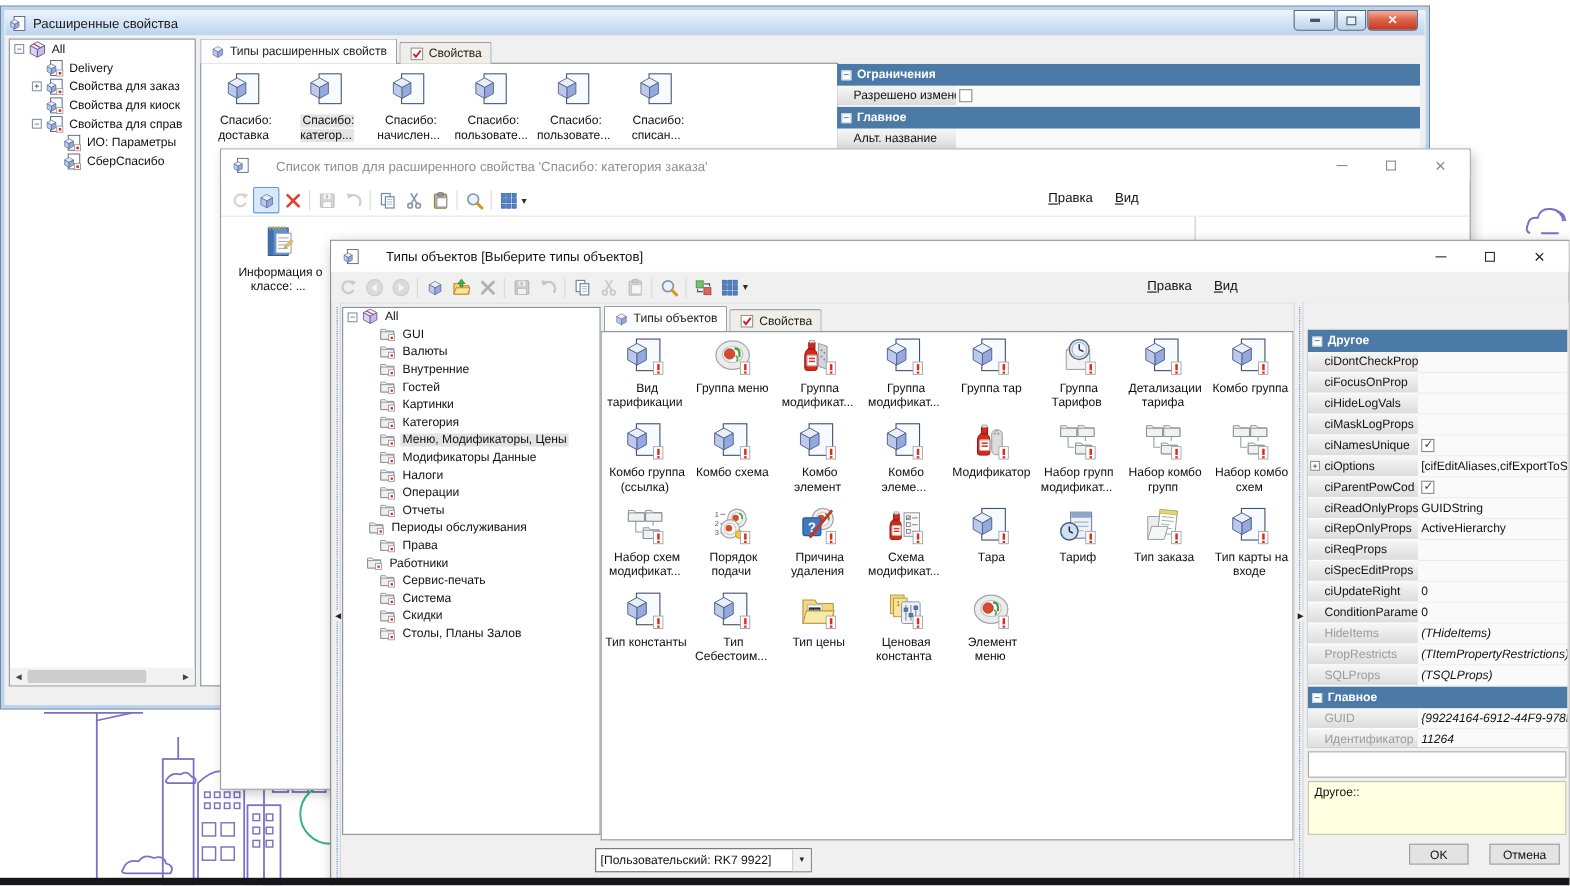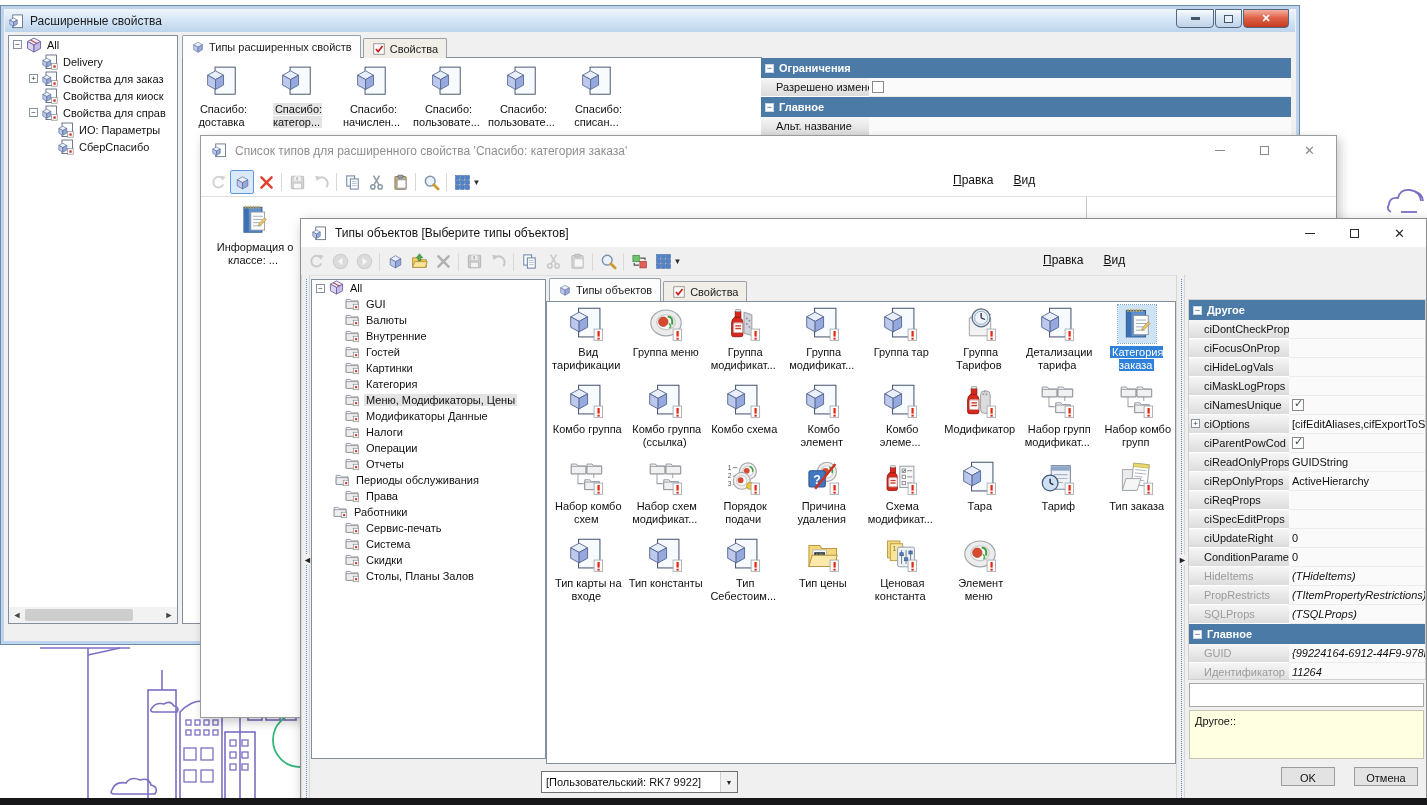--- a/index.html
+++ b/index.html
@@ -86,21 +86,21 @@
 .menus{position:absolute;display:flex;gap:20px;font-size:12px;color:#101010}
 .menu{display:inline-block}
 .menu::first-letter{text-decoration:underline}
 
 
 #midwin{left:200px;top:135px;width:1137px;height:583px;background:#fff;border:1px solid #9b9b9b;
   box-shadow:3px 4px 10px rgba(0,0,0,.22);z-index:2}
 #frontwin{left:300px;top:218px;width:1127px;height:587px;background:#f0f0f0;border:1px solid #8e8e8e;
   box-shadow:3px 4px 12px rgba(0,0,0,.28);z-index:3}
 .flat-title{position:absolute;left:0;top:0;right:0;height:29px;background:#fff;display:flex;align-items:center;
-  padding-left:11px;gap:8px;font-size:12px}
+  padding-left:11px;gap:24px;font-size:12px}
 #midwin .flat-title{color:#8f8f8f}
 #frontwin .flat-title{color:#121212;height:28px}
 .fbtns{position:absolute;top:0;right:4px;height:29px;display:flex}
 .fb{width:45px;height:100%;display:flex;align-items:center;justify-content:center;font-size:13px}
 #midwin .fb{color:#8a8a8a}
 #frontwin .fb{color:#2a2a2a}
 .fb .sq{width:9px;height:9px;border:1px solid currentColor}
 .fb .mi{width:10px;height:1.5px;background:currentColor}
 
 #mid-toolbar{left:5px;top:32px;height:28px}
@@ -971,28 +971,20 @@
             </svg></span><br><span class="lbl">Группа Тарифов</span></div>
         <div class="cell"><span class="icw"><svg width="36" height="36" viewBox="0 0 32 32">
               <rect x="8.5" y="2" width="19" height="25.5" fill="#f7fbfe" stroke="#44526e" stroke-width=".9"></rect>
               <polygon points="9,5.5 16.5,9.6 9,13.7 1.5,9.6" fill="#e9effa" stroke="#54648f" stroke-width=".8"></polygon>
               <polygon points="1.5,9.6 9,13.7 9,23 1.5,18.9" fill="#bcc9ec" stroke="#54648f" stroke-width=".8"></polygon>
               <polygon points="16.5,9.6 9,13.7 9,23 16.5,18.9" fill="#95a9de" stroke="#54648f" stroke-width=".8"></polygon>
               <rect x="22.3" y="20.5" width="7.6" height="10" fill="#fff" stroke="#9aa0a6" stroke-width=".7"></rect>
               <rect x="25.3" y="22.2" width="2" height="5" fill="#e22a12"></rect>
               <rect x="25.3" y="28.2" width="2" height="1.7" fill="#e22a12"></rect>
             </svg></span><br><span class="lbl">Детализации тарифа</span></div>
-        <div class="cell sel"><span class="icw"><svg width="36" height="36" viewBox="0 0 32 32">
-              <rect x="6.5" y="4" width="17" height="23.5" fill="#5a8fd0" stroke="#2d5c96" stroke-width=".9"></rect>
-              <rect x="7" y="4.5" width="4" height="22.5" fill="#3e6fae"></rect>
-              <path d="M8 2.6 v2.8 M10.5 2.6 v2.8 M13 2.6 v2.8 M15.5 2.6 v2.8 M18 2.6 v2.8 M20.5 2.6 v2.8" stroke="#c8a84a" stroke-width="1.2"></path>
-              <rect x="13" y="8.5" width="13" height="17" fill="#fcfcfc" stroke="#8f9298" stroke-width=".8"></rect>
-              <path d="M15 12.5 h9 M15 15.5 h9 M15 18.5 h6.5 M15 21.5 h8" stroke="#9aa4ae" stroke-width=".8"></path>
-              <path d="M21 19 l5 -5 1.6 1.6 -5 5 -2.4 .8 z" fill="#e8c86a" stroke="#a8883a" stroke-width=".6"></path>
-            </svg></span><br><span class="lbl">Категория заказа</span></div>
         <div class="cell"><span class="icw"><svg width="36" height="36" viewBox="0 0 32 32">
               <rect x="8.5" y="2" width="19" height="25.5" fill="#f7fbfe" stroke="#44526e" stroke-width=".9"></rect>
               <polygon points="9,5.5 16.5,9.6 9,13.7 1.5,9.6" fill="#e9effa" stroke="#54648f" stroke-width=".8"></polygon>
               <polygon points="1.5,9.6 9,13.7 9,23 1.5,18.9" fill="#bcc9ec" stroke="#54648f" stroke-width=".8"></polygon>
               <polygon points="16.5,9.6 9,13.7 9,23 16.5,18.9" fill="#95a9de" stroke="#54648f" stroke-width=".8"></polygon>
               <rect x="22.3" y="20.5" width="7.6" height="10" fill="#fff" stroke="#9aa0a6" stroke-width=".7"></rect>
               <rect x="25.3" y="22.2" width="2" height="5" fill="#e22a12"></rect>
               <rect x="25.3" y="28.2" width="2" height="1.7" fill="#e22a12"></rect>
             </svg></span><br><span class="lbl">Комбо группа</span></div>
         <div class="cell"><span class="icw"><svg width="36" height="36" viewBox="0 0 32 32">

